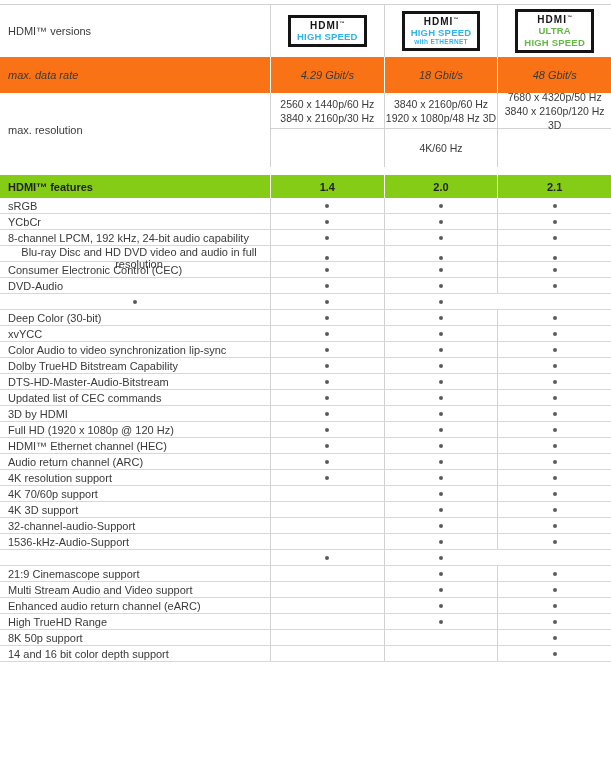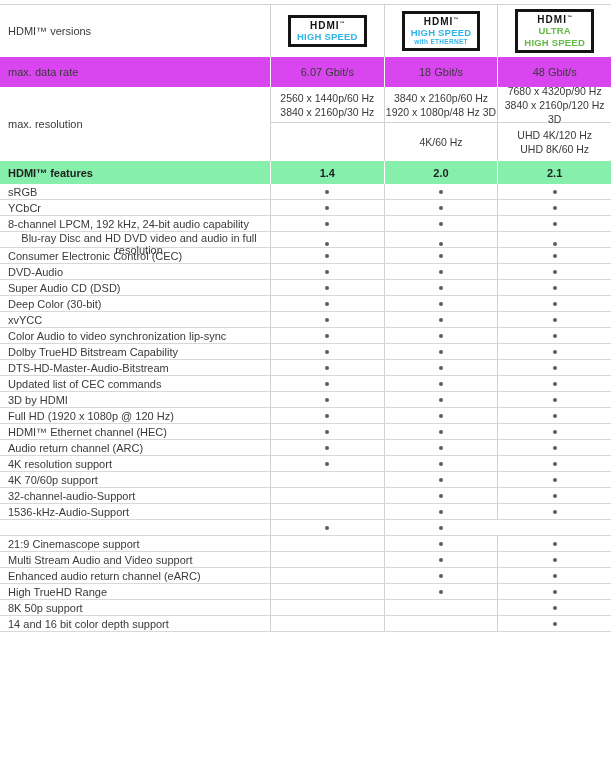--- a/index.html
+++ b/index.html
@@ -49,35 +49,35 @@
   .badge-brand{
     font-weight:bold;font-size:10px;letter-spacing:1px;color:#141414;line-height:1.1;
   }
   .badge-brand sup{font-size:5px;vertical-align:super;letter-spacing:0;}
   .badge-line{font-weight:bold;font-size:9.5px;line-height:1.2;letter-spacing:.2px;white-space:nowrap;}
   .badge-line.small{font-size:6.5px;letter-spacing:.3px;}
   .cyan{color:#2fb4e9;}
   .green{color:#64b945;}
 
   
-  .row-gray{height:30px;background:#d946ef;}
+  .row-gray{height:36px;background:#f97316;font-style:italic;}
   .value-text{font-size:11px;}
 
   
   .row-res{height:74px;}
   .res-cell{flex-direction:column;align-items:stretch;padding:0;justify-content:flex-start;}
   .res-top,.res-bottom{
     display:flex;flex-direction:column;align-items:center;justify-content:center;
     font-size:10.5px;line-height:14px;
   }
   .res-top{height:35px;border-bottom:1px solid #d2d2d2;}
   .res-bottom{height:38px;}
 
   
-  .row-green{height:23px;background:#86efac;}
+  .row-green{height:23px;background:#84cc16;margin-top:8px;}
   .row-green .label-cell{font-weight:bold;color:#222;}
   .row-green .cell{font-weight:bold;font-size:11px;color:#222;}
 
   
   .feat-row{height:16px;border-bottom:1px solid #d8d8d8;}
   .feat-row .label-cell{font-size:11px;}
   .dot{
     width:4px;height:4px;border-radius:50%;
     background:#5c5c5c;display:inline-block;
   }
@@ -106,21 +106,21 @@
       <div class="badge">
         <div class="badge-brand"><span>HDMI</span><sup>™</sup></div>
         <div class="badge-line green">ULTRA</div>
         <div class="badge-line green">HIGH SPEED</div>
       </div>
     </div>
   </div>
 
   <div class="row row-gray">
     <div class="cell label-cell">max. data rate</div>
-    <div class="cell value-text">6.07 Gbit/s</div>
+    <div class="cell value-text">4.29 Gbit/s</div>
     <div class="cell value-text">18 Gbit/s</div>
     <div class="cell value-text">48 Gbit/s</div>
   </div>
 
   <div class="row row-res">
     <div class="cell label-cell">max. resolution</div>
     <div class="cell res-cell">
       <div class="res-top">
         <div>2560 x 1440p/60 Hz</div>
         <div>3840 x 2160p/30 Hz</div>
@@ -130,26 +130,22 @@
       <div class="res-top">
         <div>3840 x 2160p/60 Hz</div>
         <div>1920 x 1080p/48 Hz 3D</div>
       </div>
       <div class="res-bottom">
         <div>4K/60 Hz</div>
       </div>
     </div>
     <div class="cell res-cell">
       <div class="res-top">
-        <div>7680 x 4320p/90 Hz</div>
+        <div>7680 x 4320p/50 Hz</div>
         <div>3840 x 2160p/120 Hz 3D</div>
-      </div>
-      <div class="res-bottom">
-        <div>UHD 4K/120 Hz</div>
-        <div>UHD 8K/60 Hz</div>
       </div>
     </div>
   </div>
 
   <div class="row row-green">
     <div class="cell label-cell">HDMI™ features</div>
     <div class="cell">1.4</div>
     <div class="cell">2.0</div>
     <div class="cell">2.1</div>
   </div>
@@ -221,21 +217,20 @@
           <span class="dot"></span>
         </div>
     <div class="cell">
           <span class="dot"></span>
         </div>
     <div class="cell">
           <span class="dot"></span>
         </div>
   </div>
       <div class="row feat-row">
-    <div class="cell label-cell">Super Audio CD (DSD)</div>
     <div class="cell">
           <span class="dot"></span>
         </div>
     <div class="cell">
           <span class="dot"></span>
         </div>
     <div class="cell">
           <span class="dot"></span>
         </div>
   </div>
@@ -375,20 +370,30 @@
     <div class="cell label-cell">4K 70/60p support</div>
     <div class="cell"></div>
     <div class="cell">
           <span class="dot"></span>
         </div>
     <div class="cell">
           <span class="dot"></span>
         </div>
   </div>
       <div class="row feat-row">
+    <div class="cell label-cell">4K 3D support</div>
+    <div class="cell"></div>
+    <div class="cell">
+          <span class="dot"></span>
+        </div>
+    <div class="cell">
+          <span class="dot"></span>
+        </div>
+  </div>
+      <div class="row feat-row">
     <div class="cell label-cell">32-channel-audio-Support</div>
     <div class="cell"></div>
     <div class="cell">
           <span class="dot"></span>
         </div>
     <div class="cell">
           <span class="dot"></span>
         </div>
   </div>
       <div class="row feat-row">

